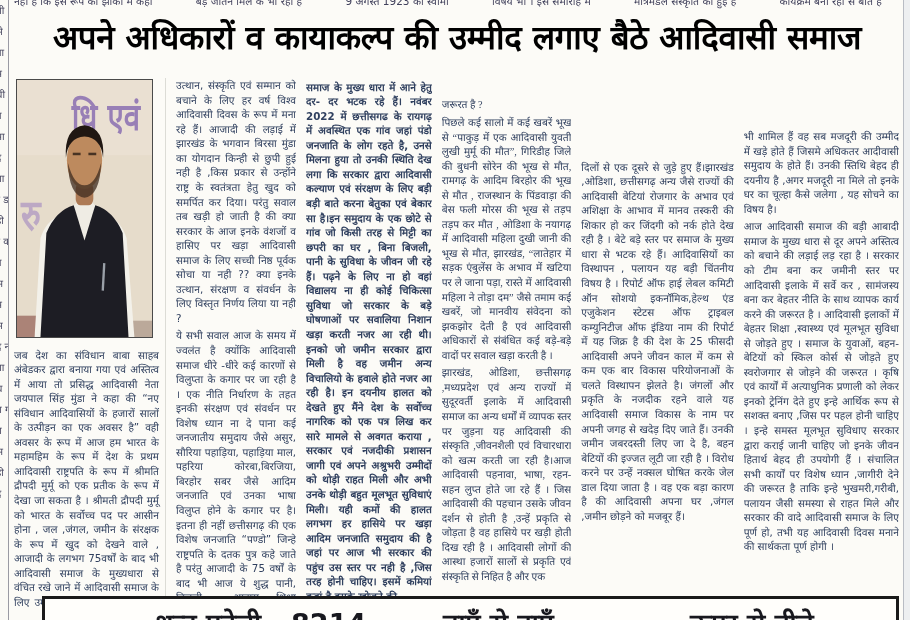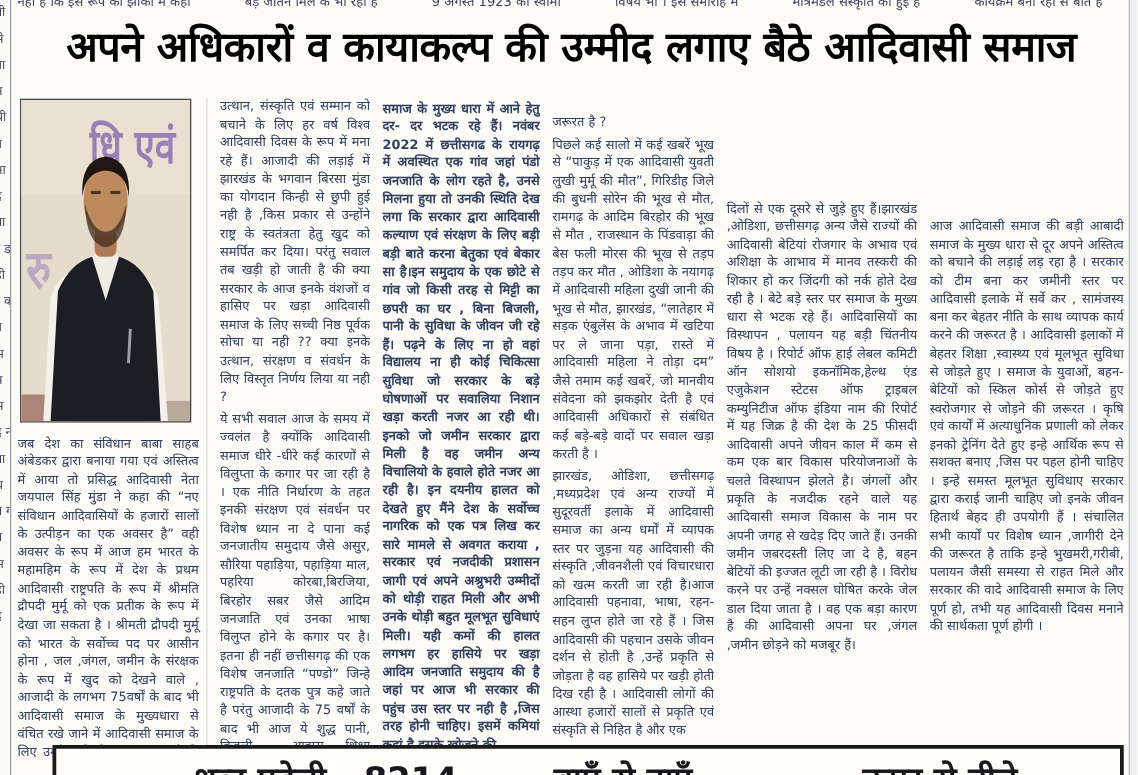--- a/index.html
+++ b/index.html
@@ -41,21 +41,21 @@
     display:flex; gap:10px; overflow:hidden;align-items:center;
   }
   .col {
     font-size:10.3px; line-height:14.55px; text-align:justify;
     overflow:hidden; color:#30405f;
   }
   .col p { margin-bottom:3px; }
   .col-1 { flex:0 0 152px; padding-right:6px; border-right:1px solid #dcdcd6; }
   .col-2 { flex:126 1 0; }
   .col-3 { flex:132 1 0;font-weight:bold; }
-  .col-4 { flex:136 1 0; }
+  .col-4 { flex:136 1 0;font-family:Liberation Serif, serif; }
   .col-5 { flex:160 1 0; }
   .col-6 { flex:163 1 0; }
   .byline {
     text-align:center; font-weight:bold; font-size:13.5px;
     color:#14141c; padding-top:7px;
   }
   .photo {
     margin:27px 6px 10px 2px; height:259px;
     border:1px solid #4a4a4a; background:#e3d8c9;
     position:relative; overflow:hidden;
@@ -141,20 +141,21 @@
     <p>जरूरत है ?</p>
     <p>पिछले कई सालो में कई खबरें भूख से “पाकुड़ में एक आदिवासी युवती  लुखी मुर्मू की मौत”, गिरिडीह  जिले की बुधनी सोरेन की भूख से मौत, रामगढ़ के आदिम बिरहोर की भूख से मौत , राजस्थान के पिंडवाड़ा की बेस फली मोरस की भूख से तड़प तड़प कर मौत , ओडिशा के नयागढ़ में आदिवासी महिला दुखी जानी की भूख से मौत, झारखंड, “लातेहार में सड़क एंबुलेंस के अभाव में खटिया पर ले जाना पड़ा, रास्ते में आदिवासी महिला ने तोड़ा दम”  जैसे तमाम कई खबरें, जो मानवीय संवेदना को झकझोर देती है एवं आदिवासी अधिकारों से संबंधित कई बड़े-बड़े वादों पर सवाल खड़ा करती है ।</p>
     <p>झारखंड, ओडिशा, छत्तीसगढ़ ,मध्यप्रदेश एवं अन्य राज्यों में सुदूरवर्ती इलाके में आदिवासी समाज का अन्य धर्मों में व्यापक स्तर पर जुड़ना यह आदिवासी की संस्कृति ,जीवनशैली एवं विचारधारा को खत्म करती जा रही है।आज आदिवासी पहनावा, भाषा, रहन- सहन लुप्त होते जा रहे हैं । जिस आदिवासी की पहचान उसके जीवन दर्शन से होती है ,उन्हें प्रकृति से जोड़ता है वह हासिये पर खड़ी होती दिख रही है । आदिवासी लोगों की आस्था हजारों सालों से प्रकृति एवं संस्कृति से निहित है और एक</p>
   </div>
 
   <div class="col col-5">
     <p>दिलों से एक दूसरे से जुड़े हुए हैं।झारखंड ,ओडिशा, छत्तीसगढ़ अन्य  जैसे राज्यों की आदिवासी बेटियां  रोजगार के अभाव एवं अशिक्षा के आभाव में मानव तस्करी की शिकार हो कर जिंदगी को नर्क होते देख रही है । बेटे बड़े स्तर पर समाज के मुख्य धारा से भटक रहे हैं। आदिवासियों का विस्थापन , पलायन यह बड़ी चिंतनीय विषय है । रिपोर्ट ऑफ हाई लेबल कमिटी ऑन सोशयो इकनॉमिक,हेल्थ एंड एजुकेशन स्टेटस ऑफ ट्राइबल कम्युनिटीज ऑफ इंडिया नाम की रिपोर्ट में यह जिक्र है की देश के 25 फीसदी आदिवासी अपने जीवन काल में कम से कम एक बार विकास परियोजनाओं के चलते विस्थापन झेलते है। जंगलों और प्रकृति के नजदीक रहने वाले यह आदिवासी समाज विकास के नाम पर अपनी जगह से खदेड़ दिए जाते हैं। उनकी जमीन जबरदस्ती लिए जा दे है, बहन बेटियों की इज्जत लूटी जा रही है । विरोध करने पर उन्हें नक्सल घोषित करके जेल डाल दिया जाता है । वह एक बड़ा कारण है की आदिवासी अपना घर ,जंगल ,जमीन छोड़ने को मजबूर हैं।</p>
   </div>
 
   <div class="col col-6">
+    <p>भी शामिल हैं वह सब मजदूरी की उम्मीद में खड़े होते हैं जिसमे अधिकतर आदीवासी समुदाय के होते हैं। उनकी स्तिथि बेहद ही दयनीय है ,अगर मजदूरी ना मिले तो इनके घर का चूल्हा कैसे जलेगा , यह सोचने का विषय है।</p>
     <p>आज आदिवासी समाज की बड़ी आबादी समाज के मुख्य धारा से दूर अपने अस्तित्व को बचाने की लड़ाई लड़ रहा है । सरकार को टीम बना कर जमीनी स्तर पर आदिवासी इलाके में सर्वे कर , सामंजस्य बना कर बेहतर नीति के साथ व्यापक कार्य  करने की जरूरत है । आदिवासी इलाकों में बेहतर शिक्षा ,स्वास्थ्य एवं मूलभूत सुविधा से जोड़ते हुए । समाज के युवाओं, बहन- बेटियों को स्किल कोर्स से जोड़ते हुए स्वरोजगार से जोड़ने की जरूरत । कृषि एवं कार्यों में अत्याधुनिक प्रणाली को लेकर इनको ट्रेनिंग देते हुए इन्हे आर्थिक रूप से सशक्त बनाए ,जिस पर पहल होनी चाहिए । इन्हे समस्त मूलभूत सुविधाए सरकार द्वारा कराई जानी चाहिए जो इनके जीवन हितार्थ बेहद ही उपयोगी हैं । संचालित सभी कार्यों पर विशेष ध्यान ,जागीरी देने की जरूरत है ताकि इन्हे भुखमरी,गरीबी,  पलायन  जैसी समस्या से राहत मिले और सरकार की वादे आदिवासी समाज के लिए पूर्ण हो, तभी यह आदिवासी दिवस मनाने की सार्थकता पूर्ण होगी ।</p>
   </div>
 
 </div>
 
 <div class="puzzle-bar">
   <span class="puzzle-title">शब्द पहेली - 8214</span>
   <span class="puzzle-across">बाएँ से दाएँ</span>
   <span class="puzzle-down">ऊपर से नीचे</span>
 </div>

